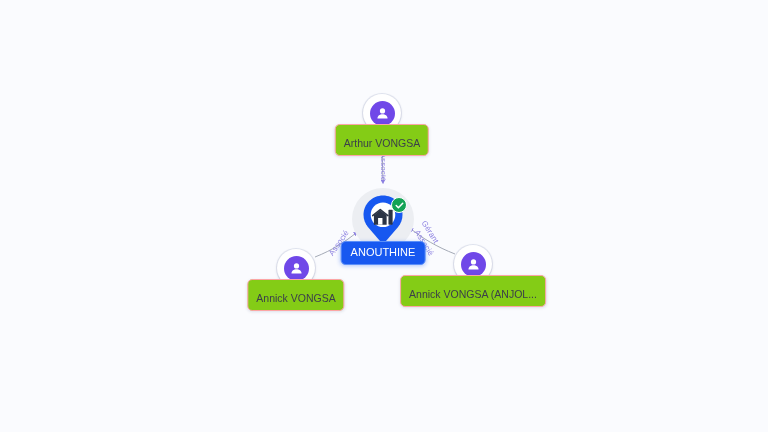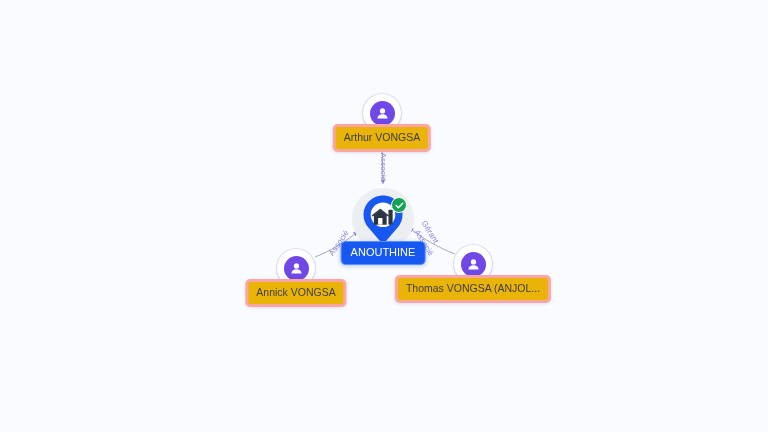--- a/index.html
+++ b/index.html
@@ -53,27 +53,27 @@
     align-items: center;
     justify-content: center;
   }
   .person-avatar-disc svg { display: block; }
 
   .node-label {
     position: absolute;
     left: 50%;
     transform: translateX(-50%);
     white-space: nowrap;
-    background: #eab308;
+    background: #84cc16;
     color: #3b3f4a;
     font-size: 10.5px;
     line-height: 1;
-    padding: 5px 8px 6px;
+    padding: 13px 8px 6px;
     border-radius: 5px;
-    border: 3px solid #fca5a5;
+    border: 1px solid #fca5a5;
     box-shadow: 0 1px 3px rgba(40,50,90,0.13);
   }
   .label-below { top: 11px; }
 
   
   #company-node {
     position: absolute;
     width: 0;
     height: 0;
   }
@@ -197,21 +197,21 @@
 
   <div class="person-node" style="left:473px; top:264px;">
     <div class="person-avatar-ring">
       <div class="person-avatar-disc">
         <svg width="17" height="17" viewBox="0 0 24 24" aria-hidden="true">
           <circle cx="12" cy="8.4" r="3.7" fill="#ffffff"></circle>
           <path d="M4.9 19.2c0-3.9 3.2-6.1 7.1-6.1s7.1 2.2 7.1 6.1z" fill="#ffffff"></path>
         </svg>
       </div>
     </div>
-    <div class="node-label label-below">Thomas VONGSA (ANJOL...</div>
+    <div class="node-label label-below">Annick VONGSA (ANJOL...</div>
   </div>
 
   <div id="company-node" style="left:383px; top:219px;">
 
     <div class="company-halo"></div>
 
     <div class="company-pin">
       <svg width="44" height="54" viewBox="0 0 44 54" aria-hidden="true">
         <path d="M22 2.5c-10.8 0-19.5 8.6-19.5 19.2 0 4.6 1.6 8.9 4.4 12.2L22 51.5l15.1-17.6c2.8-3.3 4.4-7.6 4.4-12.2C41.5 11.1 32.8 2.5 22 2.5z" fill="#1758f0"></path>
         <circle cx="22" cy="21.7" r="12.3" fill="#ffffff"></circle>

